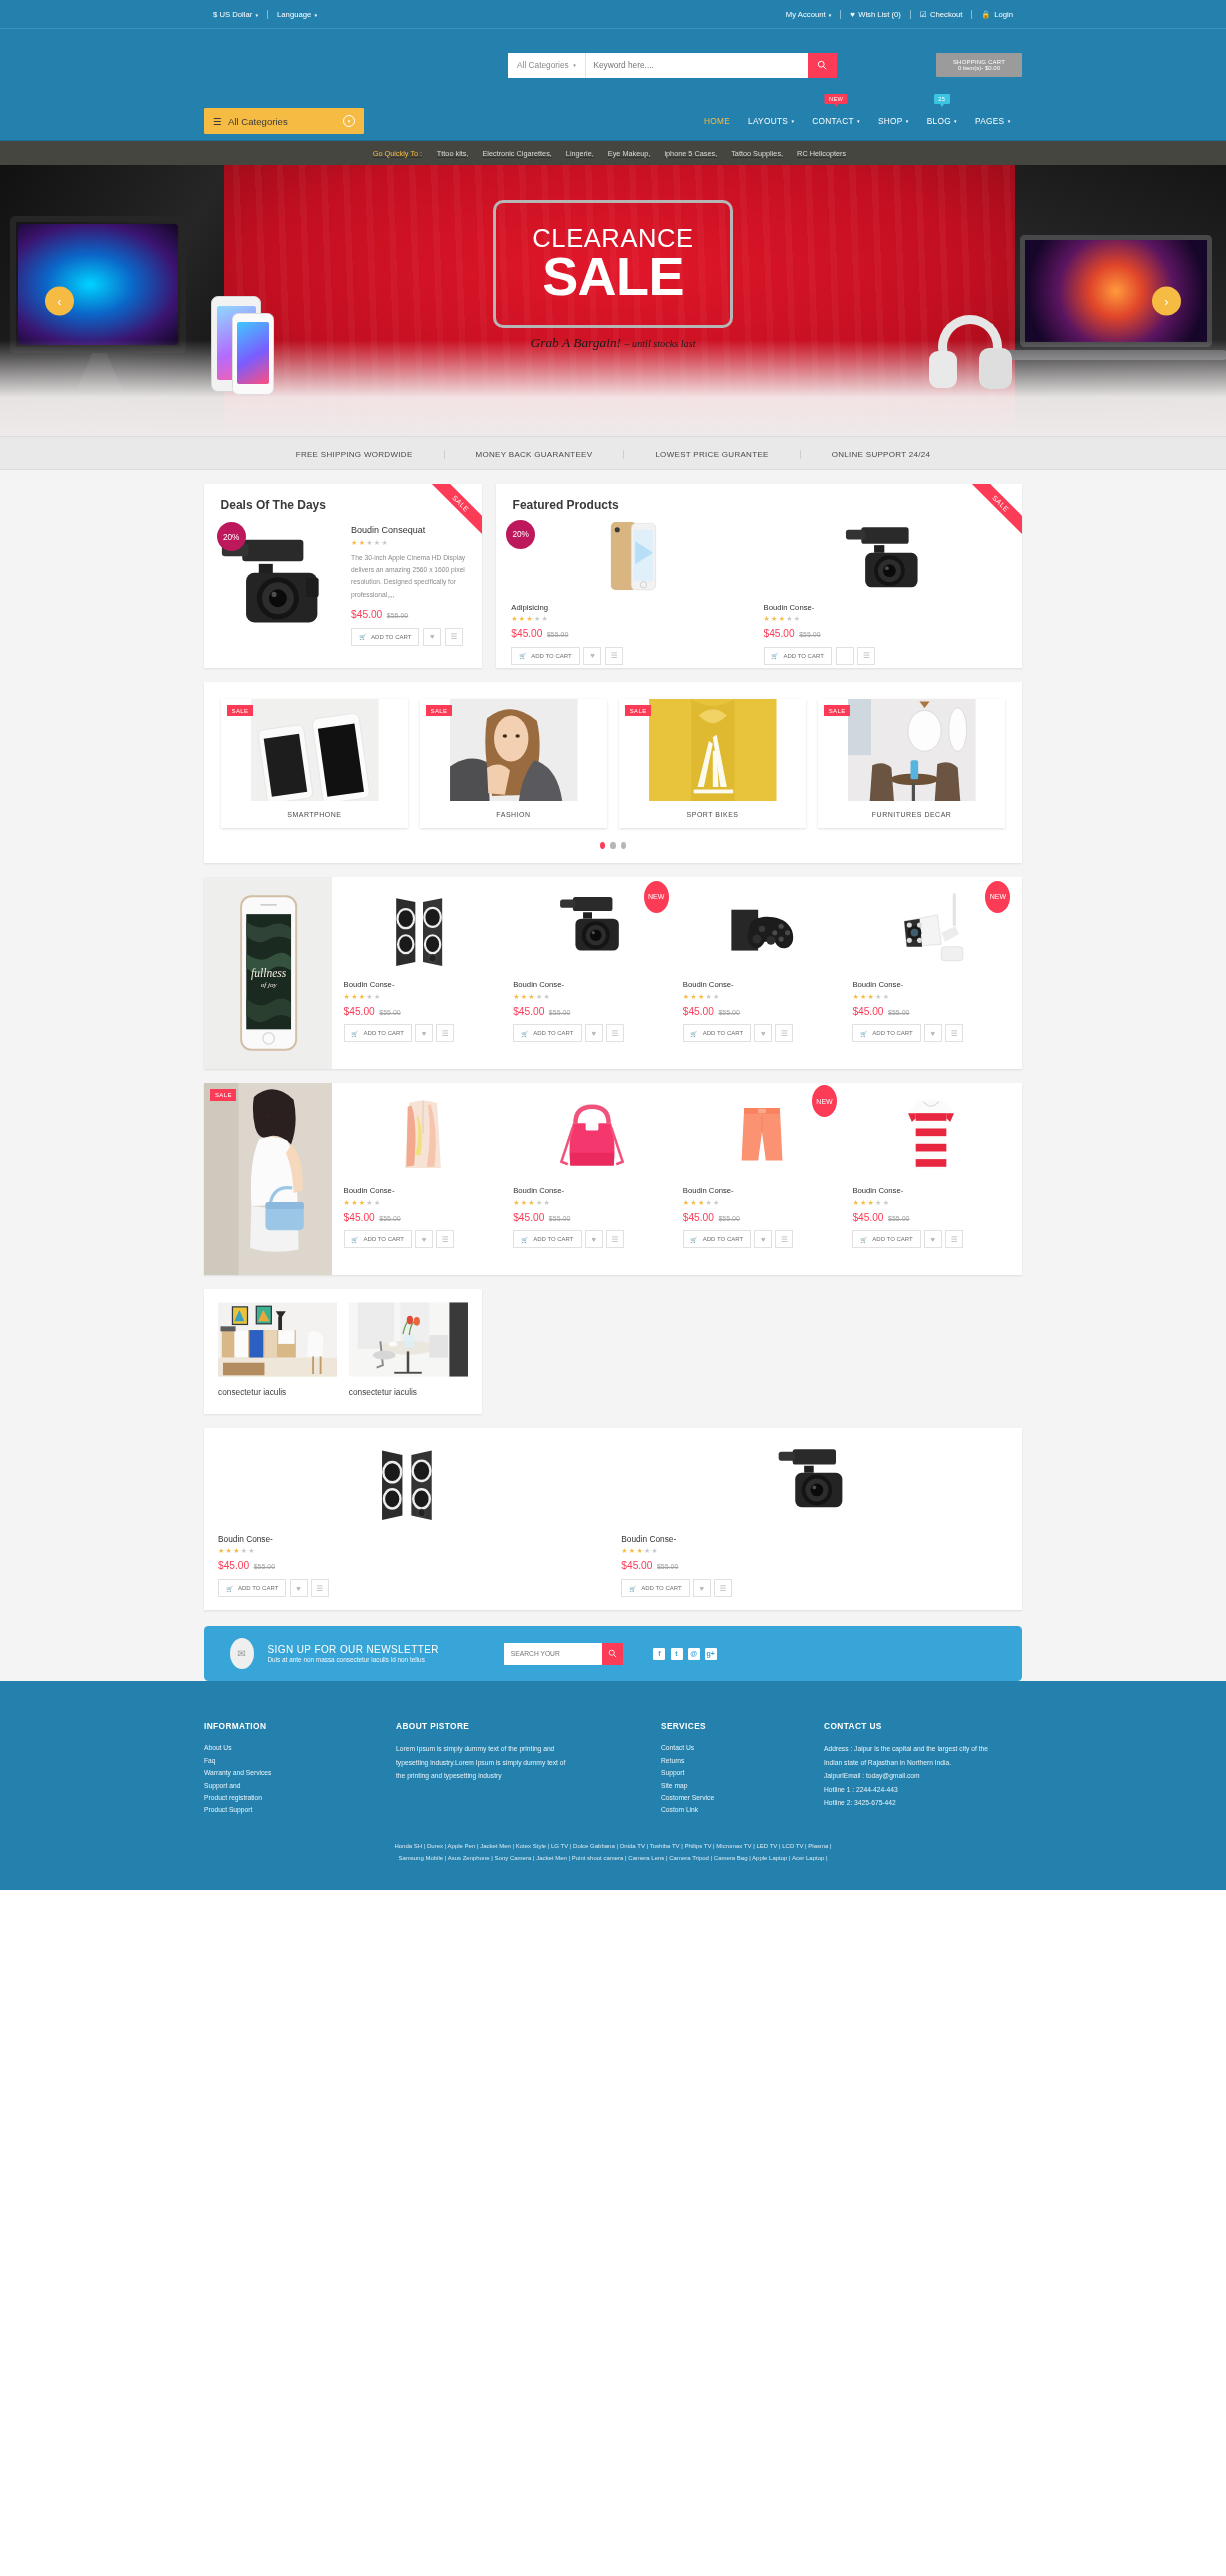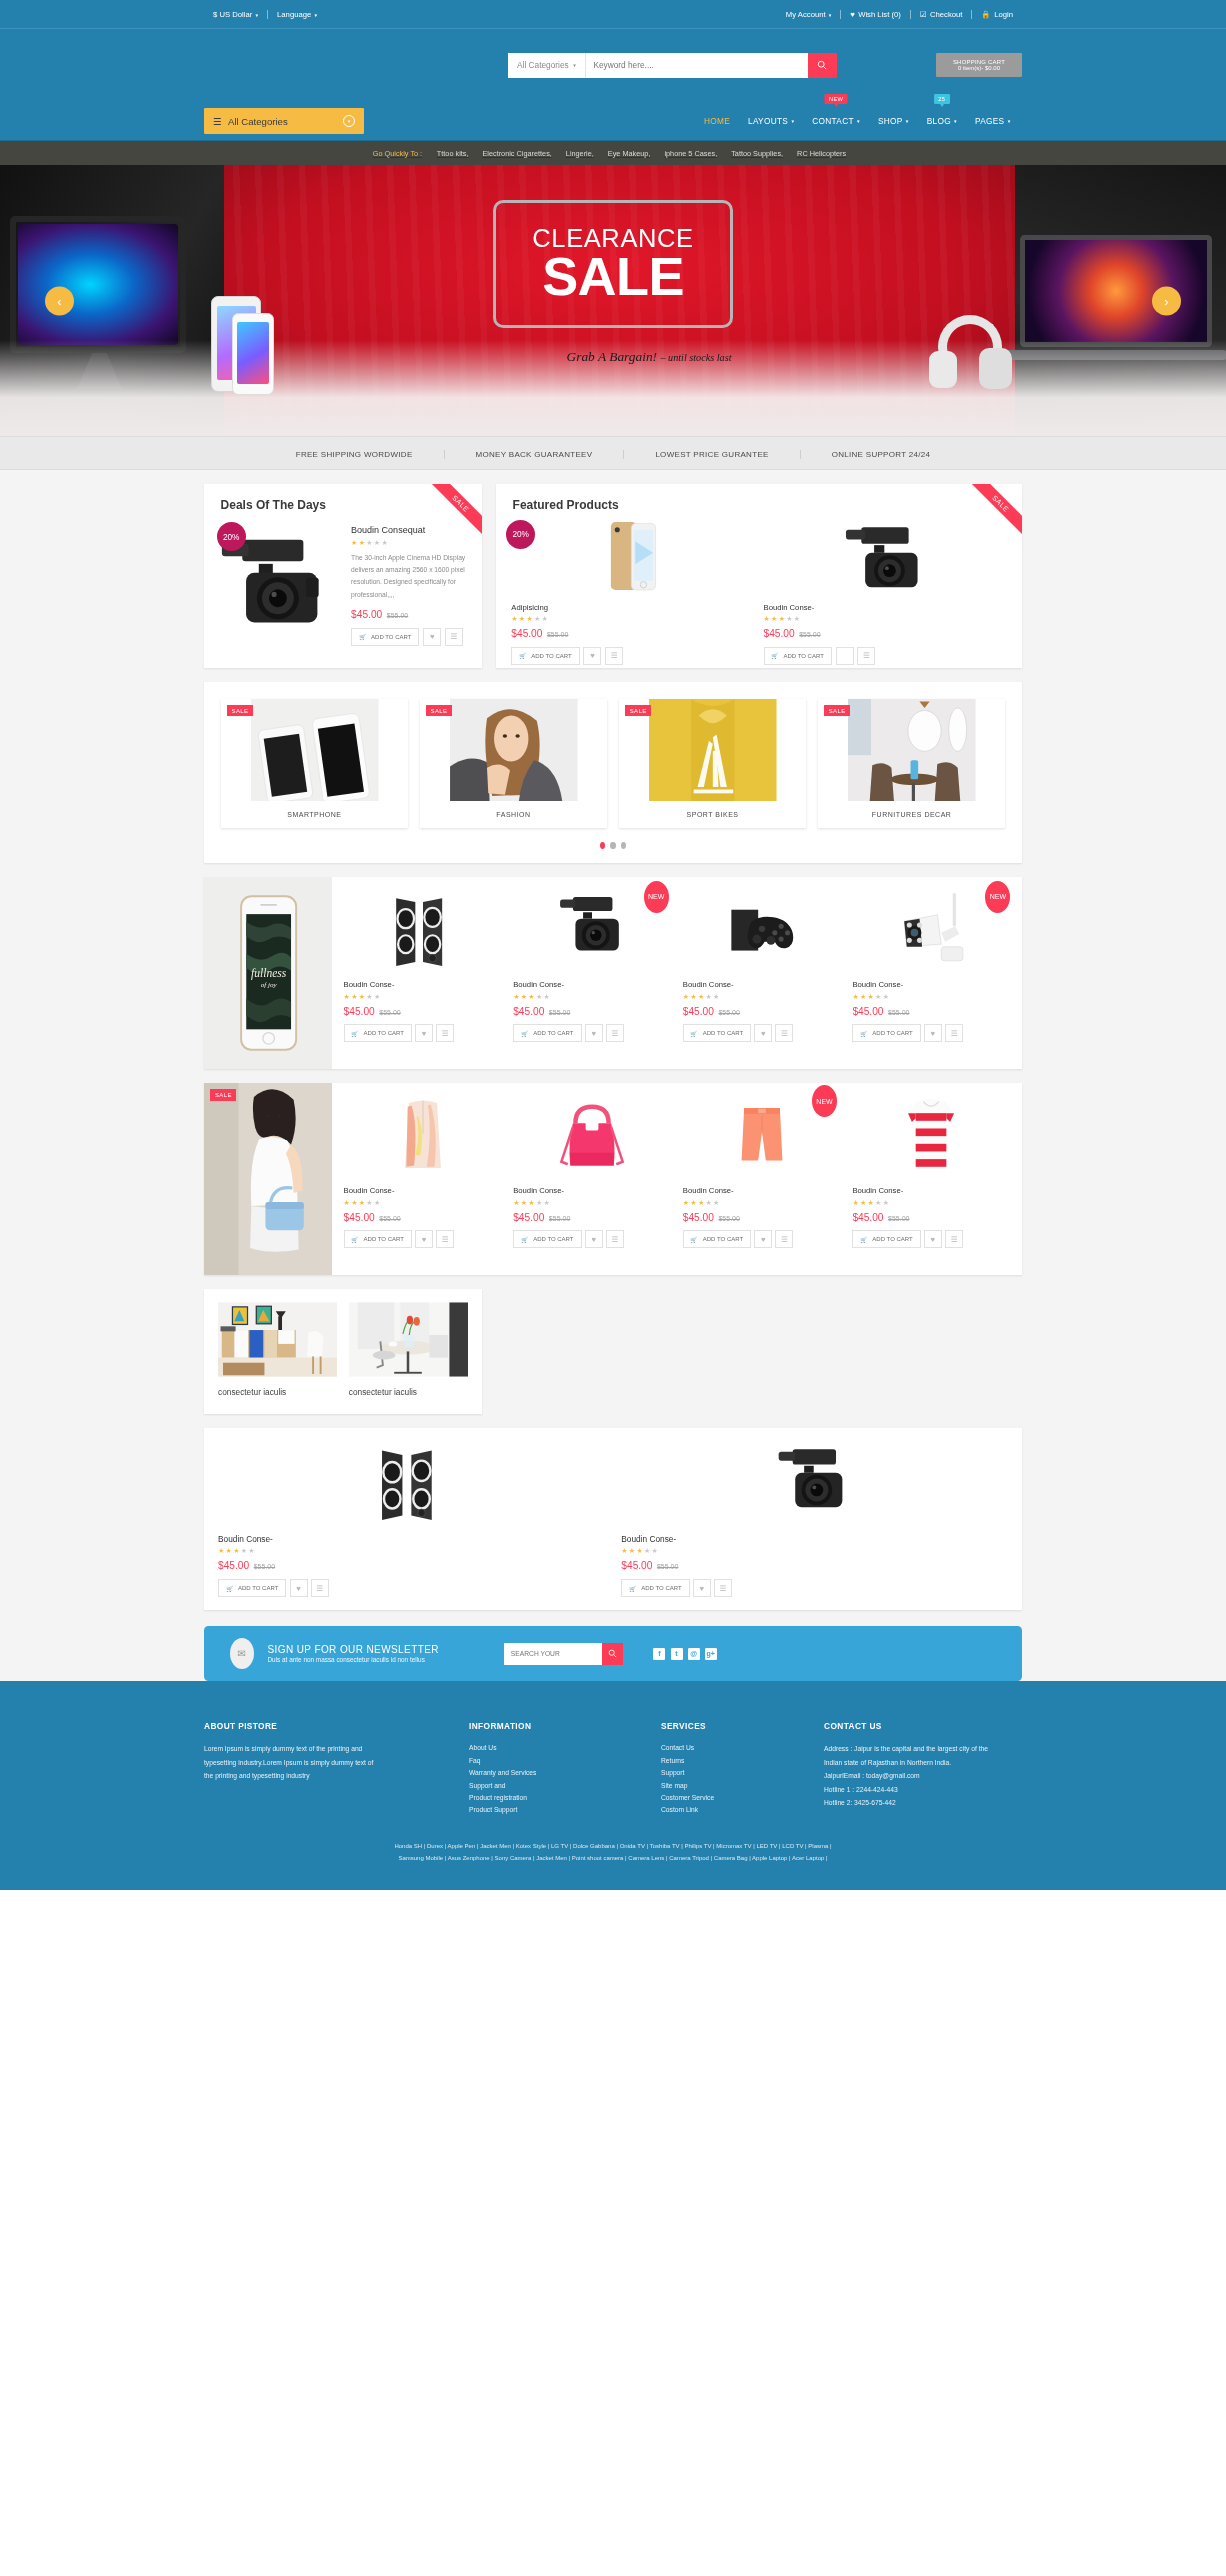--- a/index.html
+++ b/index.html
@@ -119,22 +119,22 @@
   .laptop-screen { position:absolute; inset:0;
     background: radial-gradient(circle at 50% 50%, #ff9a3c 0%, #e0452a 25%, #5a1560 55%, #160629 85%); }
   .laptop-base { position:absolute; right:0; top:185px; width:224px; height:10.2px; background:#58585c; border-radius:1.9px; }
   .clear-card {
     position: absolute; left: 50%; top: 35px; transform: translateX(-50%);
     width: 240px; height: 128px; border: 3.2px solid #b6b6b6; border-radius: 10.2px;
     display: flex; flex-direction: column; align-items: center; justify-content: center;
   }
   .clear-1 { color: #fff; font-size: 25.5px; letter-spacing: 0.6px; line-height: 1; font-weight: 300; }
   .clear-2 { color: #fff; font-size: 54px; font-weight: 700; line-height: .95; letter-spacing: -0.6px; }
-  .hero-tag { position: absolute; left: 50%; top: 184px; transform: translateX(-50%);
-    font-size: 13.4px; color: #1a1a1a; font-style: italic; white-space: nowrap; font-family: "Liberation Serif", serif; margin-left: 36px; }
+  .hero-tag { position: absolute; left: 50%; top: 170px; transform: translateX(-50%);
+    font-size: 13.4px; color: #1a1a1a; font-style: italic; white-space: nowrap; font-family: "Liberation Serif", serif; }
   .hero-tag .sub { font-size: 10.2px; font-style: italic; }
   .phone-mock { position:absolute; left:211px; top:131px; width:50px; height:96px;
     background:#f2f2f2; border-radius:7px; border:1.3px solid #d6d6d6; }
   .phone-mock:after { content:""; position:absolute; left:4.5px; top:9px; right:4.5px; bottom:11.5px;
     background: linear-gradient(160deg,#8ed8ff,#b36bff 60%,#ff5fa2); border-radius:1.9px; }
   .phone-mock2 { position:absolute; left:232px; top:148px; width:42px; height:82px;
     background:#fafafa; border-radius:6.4px; border:1.3px solid #ddd; }
   .phone-mock2:after { content:""; position:absolute; left:3.8px; top:7.7px; right:3.8px; bottom:9.6px;
     background: linear-gradient(150deg,#41c8ff,#7a5cff 55%,#ff4f7d); border-radius:1.9px; }
   .headphone { position:absolute; right:214px; top:150px; width:83px; height:77px; }
@@ -1066,33 +1066,33 @@
         <div class="soc">@</div>
         <div class="soc">g+</div>
       </div>
     </div>
 
   </div>
 </div>
 
 <div class="footer">
   <div class="wrap">
-    <div class="fcol about">
-      <div class="fh">ABOUT PISTORE</div>
-      <div class="ftext">Lorem Ipsum is simply dummy text of the printing and typesetting industry.Lorem Ipsum is simply dummy text of the printing and typesetting industry</div>
-    </div>
     <div class="fcol info">
       <div class="fh">INFORMATION</div>
       <div class="flink">About Us</div>
       <div class="flink">Faq</div>
       <div class="flink">Warranty and Services</div>
       <div class="flink">Support and</div>
       <div class="flink">Product registration</div>
       <div class="flink">Product Support</div>
     </div>
+    <div class="fcol about">
+      <div class="fh">ABOUT PISTORE</div>
+      <div class="ftext">Lorem Ipsum is simply dummy text of the printing and typesetting industry.Lorem Ipsum is simply dummy text of the printing and typesetting industry</div>
+    </div>
     <div class="fcol services">
       <div class="fh">SERVICES</div>
       <div class="flink">Contact Us</div>
       <div class="flink">Returns</div>
       <div class="flink">Support</div>
       <div class="flink">Site map</div>
       <div class="flink">Costomer Service</div>
       <div class="flink">Costom Link</div>
     </div>
     <div class="fcol contact">

